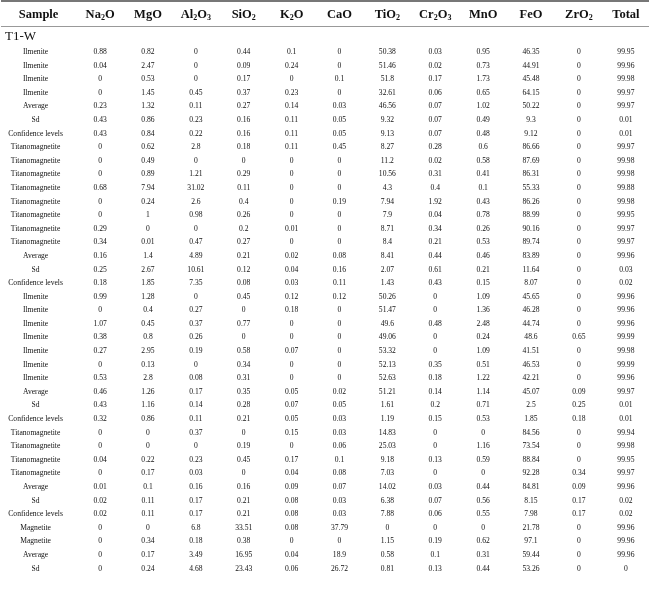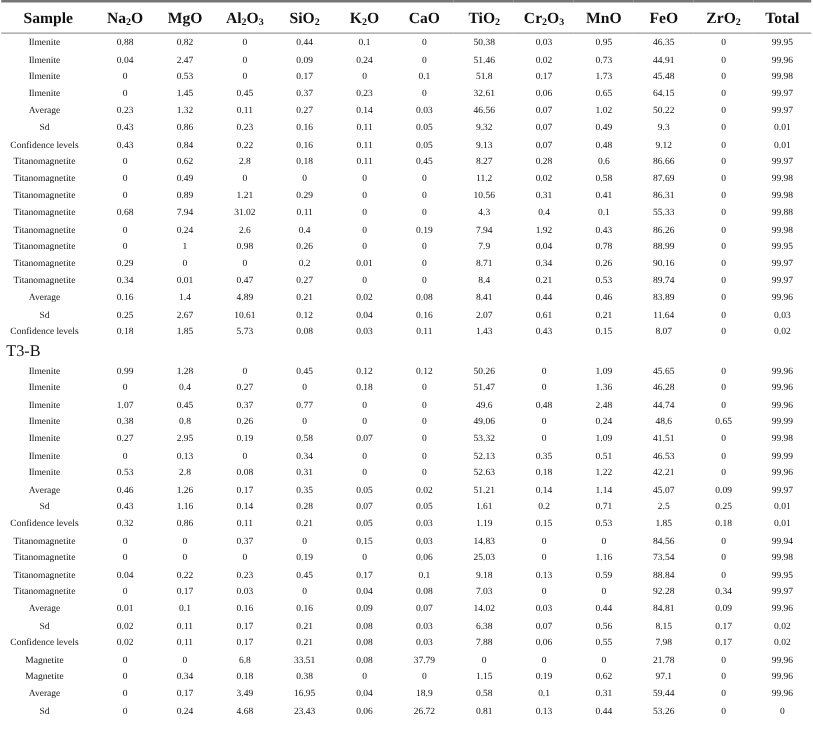--- a/index.html
+++ b/index.html
@@ -48,20 +48,23 @@
           <th><span>CaO</span></th>
           <th><span>TiO</span><sub>2</sub></th>
           <th><span>Cr</span><sub>2</sub><span>O<sub>3</sub></span></th>
           <th><span>MnO</span></th>
           <th><span>FeO</span></th>
           <th><span>ZrO</span><sub>2</sub></th>
           <th><span>Total</span></th>
         </tr>
     </thead>
     <tbody id="table-body">
+        <tr class="group">
+          <td colspan="13">T1-W</td>
+        </tr>
         <tr>
           <td class="label">Ilmenite</td>
           <td>0.88</td>
           <td>0.82</td>
           <td>0</td>
           <td>0.44</td>
           <td>0.1</td>
           <td>0</td>
           <td>50.38</td>
           <td>0.03</td>
@@ -307,33 +310,30 @@
           <td>0.61</td>
           <td>0.21</td>
           <td>11.64</td>
           <td>0</td>
           <td>0.03</td>
         </tr>
         <tr>
           <td class="label">Confidence levels</td>
           <td>0.18</td>
           <td>1.85</td>
-          <td>5.73</td>
+          <td>7.35</td>
           <td>0.08</td>
           <td>0.03</td>
           <td>0.11</td>
           <td>1.43</td>
           <td>0.43</td>
           <td>0.15</td>
           <td>8.07</td>
           <td>0</td>
           <td>0.02</td>
-        </tr>
-        <tr class="group">
-          <td colspan="13">T3-B</td>
         </tr>
         <tr>
           <td class="label">Ilmenite</td>
           <td>0.99</td>
           <td>1.28</td>
           <td>0</td>
           <td>0.45</td>
           <td>0.12</td>
           <td>0.12</td>
           <td>50.26</td>

